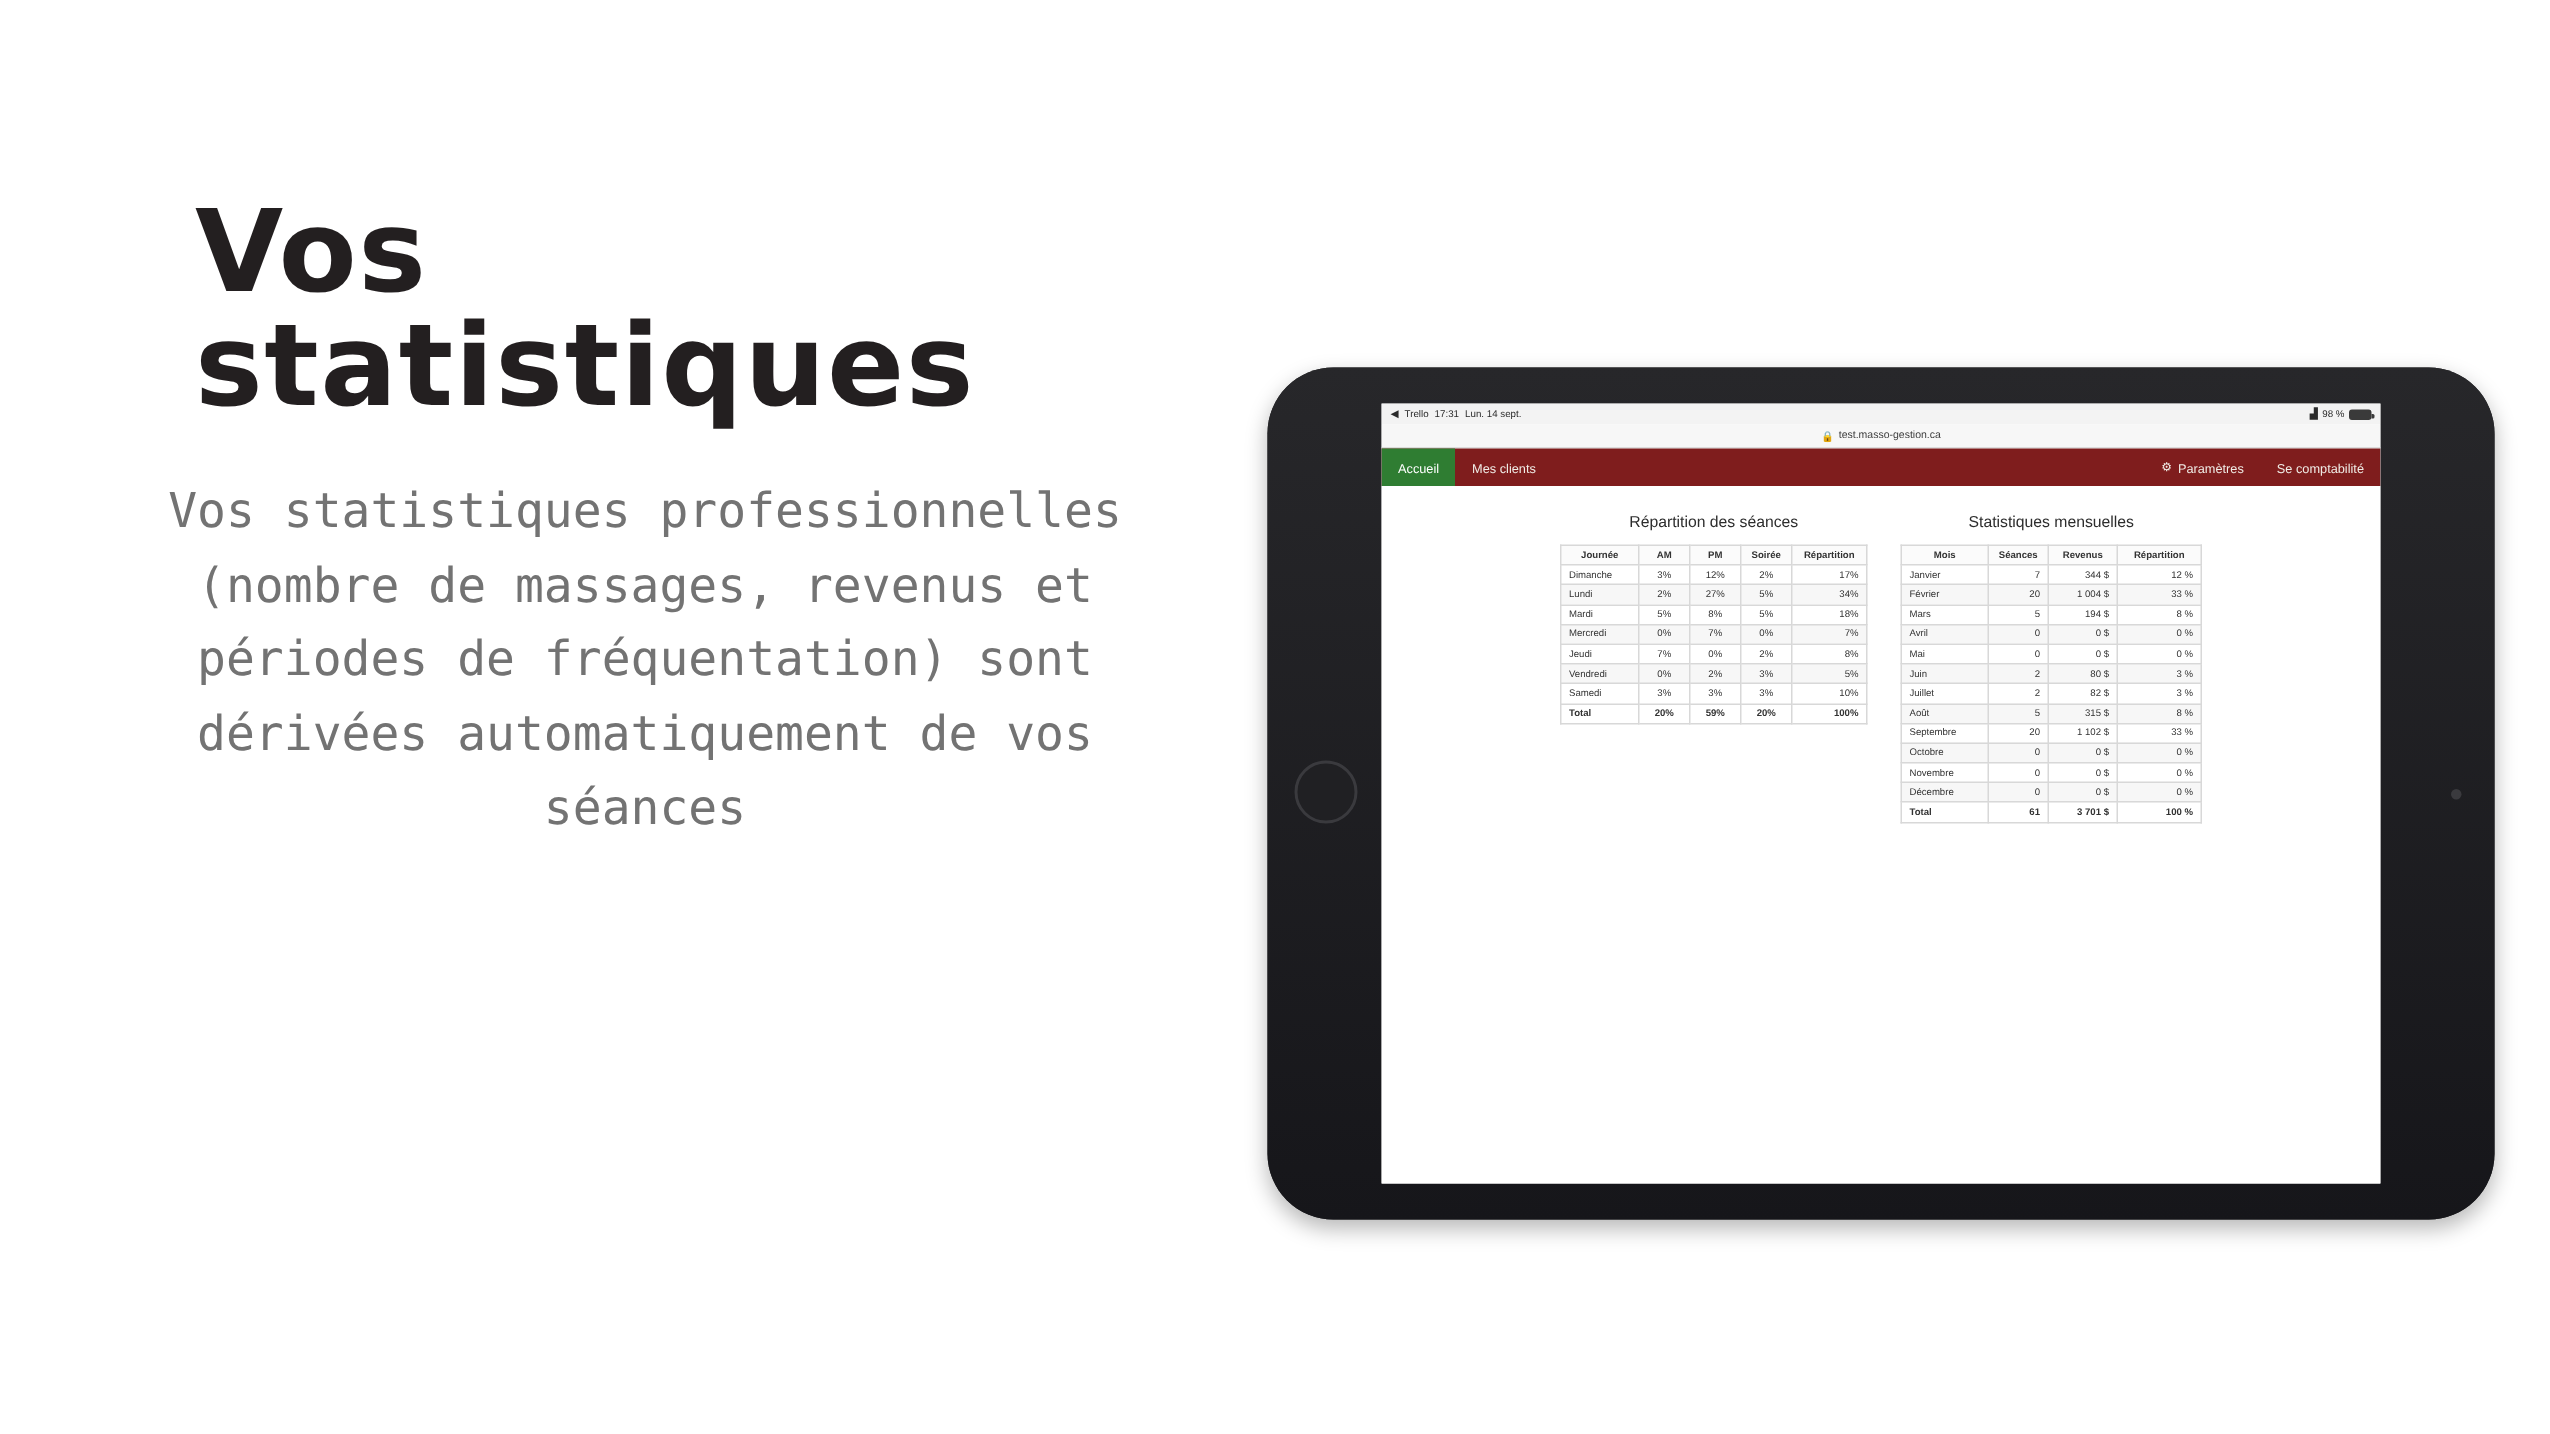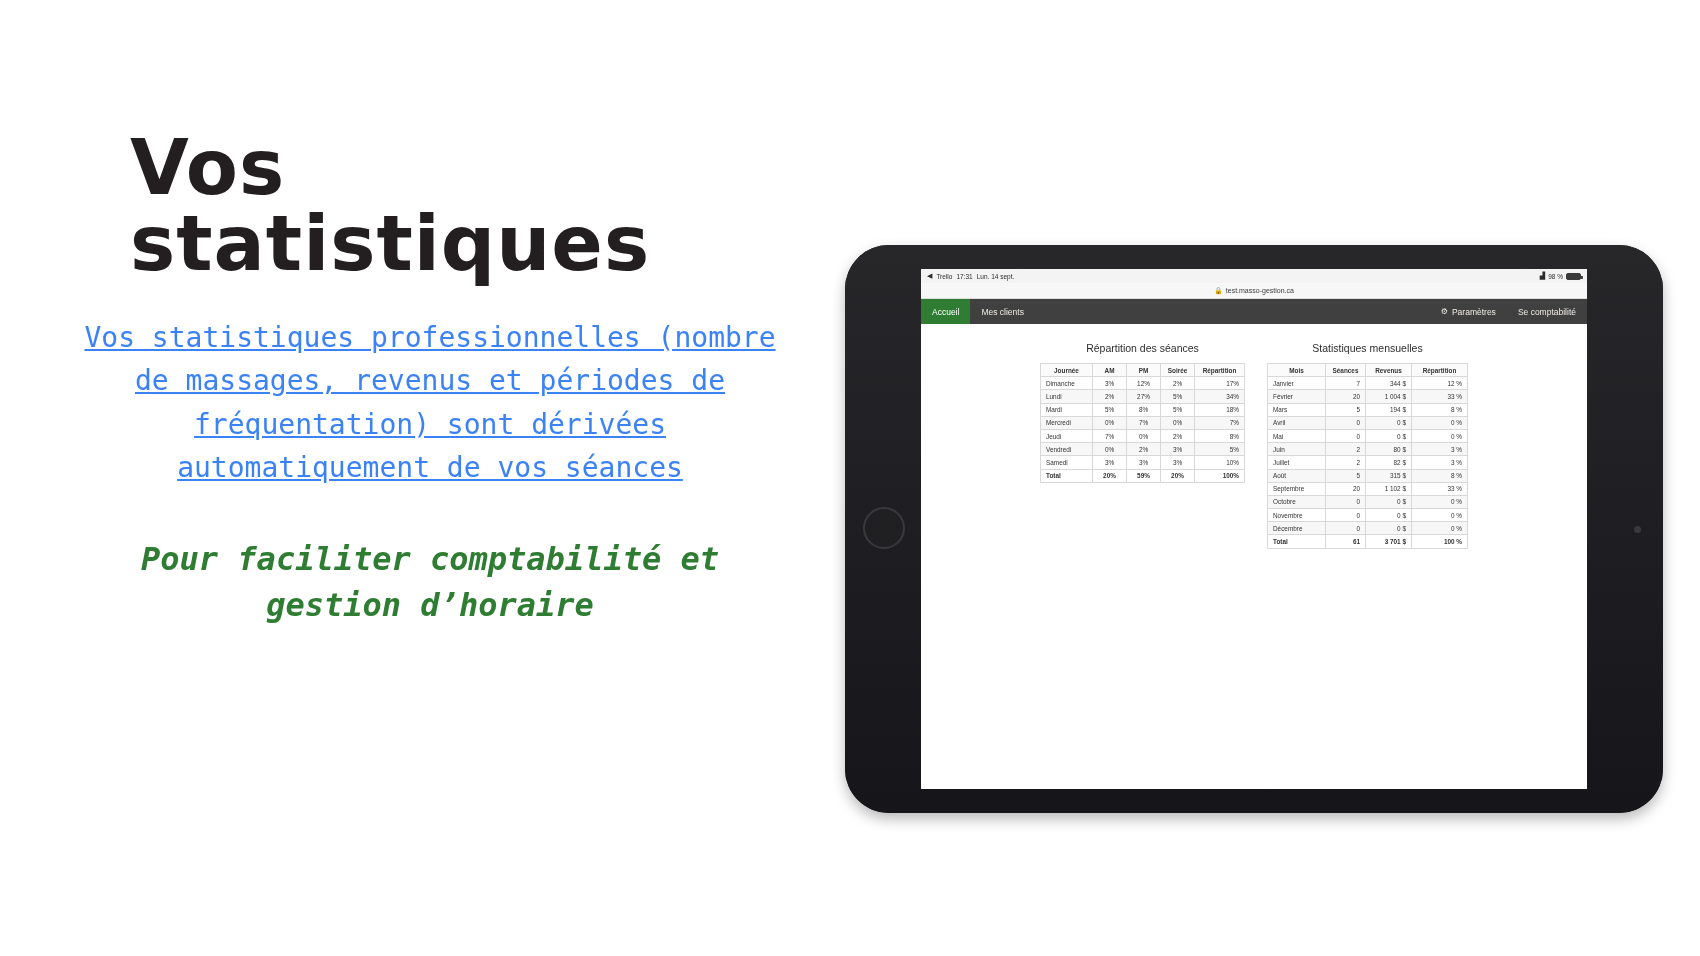--- a/index.html
+++ b/index.html
@@ -33,26 +33,25 @@
     letter-spacing: 1px;
     color: #231f20;
     font-weight: 700;
     text-align: left;
     padding-left: 70px;
     margin-bottom: 34px;
   }
 
   .body-text {
     font-family: "DejaVu Sans Mono", monospace;
-    font-size: 28px;
+    font-size: 32px;
     line-height: 1.55;
-    color: #3b82f6;
+    color: #737373;
     letter-spacing: 0px;
     padding: 0 16px;
-    text-decoration: underline;
   }
 
   .tagline {
     margin-top: 46px;
     font-family: "DejaVu Sans Mono", monospace;
     font-size: 32px;
     line-height: 1.45;
     font-weight: bold;
     font-style: italic;
     color: #2f7d32;
@@ -144,21 +143,21 @@
     justify-content: center;
     gap: 3px;
     font-size: 7px;
     color: #3c3c3c;
   }
   .lock-glyph { font-size: 7px; color: #555; }
 
   
   .app-nav {
     height: 25px;
-    background: #404040;
+    background: #7f1d1d;
     display: flex;
     align-items: stretch;
     font-size: 8.5px;
     color: #f0ece6;
   }
   .nav-item {
     display: flex;
     align-items: center;
     padding: 0 11px;
     white-space: nowrap;
@@ -219,21 +218,20 @@
   .tbl-split th:last-child, .tbl-split td:last-child { width: 50px; }
 </style>
 </head>
 <body>
 
 <div class="slide">
 
   <div class="left-col">
     <div class="headline">Vos statistiques</div>
     <div class="body-text">Vos statistiques professionnelles (nombre de massages, revenus et périodes de fréquentation) sont dérivées automatiquement de vos séances</div>
-    <div class="tagline">Pour faciliter comptabilité et gestion d’horaire</div>
   </div>
 
   <div class="tablet">
     <div class="tablet-inner"></div>
     <div class="home-btn"></div>
     <div class="cam-dot"></div>
 
     <div class="screen">
 
       <div class="status-bar">

